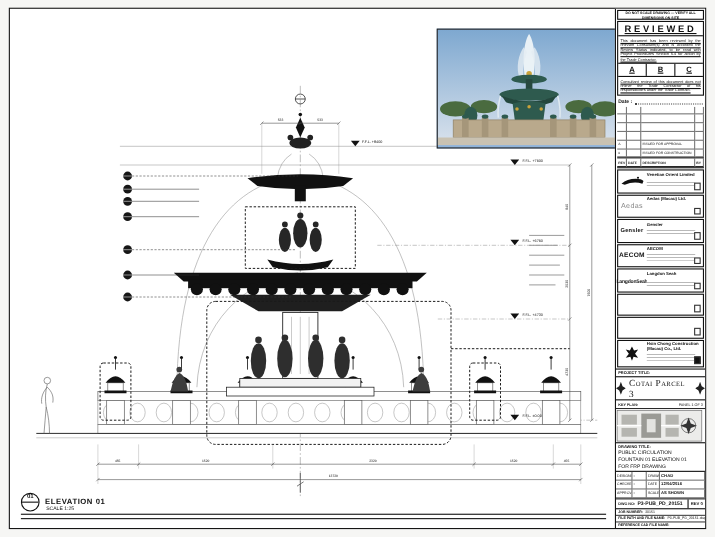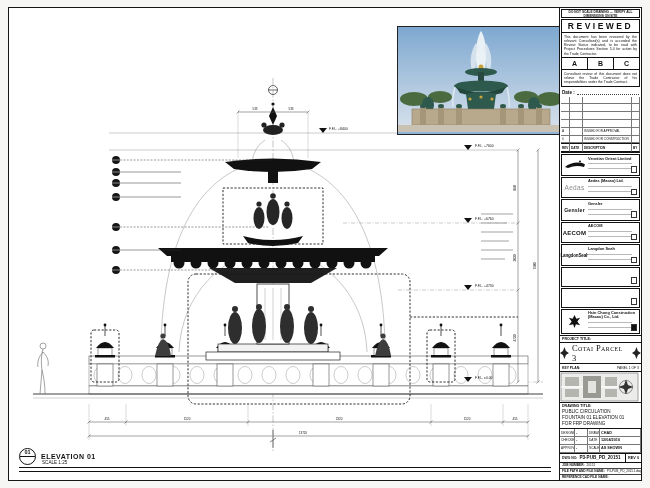--- a/index.html
+++ b/index.html
@@ -14,21 +14,21 @@
   #elevtag .row{display:flex;align-items:flex-end;gap:5px;}
   .bub{width:15px;height:15px;border:1px solid #111;border-radius:50%;position:relative;font-size:5.5px;font-weight:bold;text-align:center;line-height:7px;color:#111;}
   .bub::after{content:"";position:absolute;left:0;right:0;top:7px;border-top:.8px solid #111;}
   .etitle{font-size:7px;font-weight:bold;letter-spacing:.5px;color:#111;}
   .escale{font-size:4.6px;color:#111;margin-left:1px;}
   .rule2{height:3px;border-top:1.3px solid #111;border-bottom:.7px solid #111;margin-top:2px;}
   
   #tb{position:absolute;right:0;top:0;bottom:0;width:81px;border-left:1.6px solid #151515;background:#fff;display:flex;flex-direction:column;font-size:4px;color:#111;z-index:7;}
   .sec{border-bottom:1px solid #151515;position:relative;flex:0 0 auto;overflow:hidden;}
   .note{height:7px;display:flex;align-items:center;justify-content:center;font-size:3.2px;font-weight:bold;text-align:center;border:0.6px solid #111;margin:1px 1px 0 1px;}
-  .stampbox{margin:1px;border:0.8px solid #111;}
+  .stampbox{margin:1px;border:0.8px solid #111;text-decoration:underline;}
   .stitle{font-size:8.5px;font-weight:bold;letter-spacing:2.5px;text-align:center;border-bottom:.8px solid #111;padding:1px 0;}
   .sbody{font-size:3.5px;line-height:1.22;padding:1.5px 2px;text-align:justify;border-bottom:.8px solid #111;}
   .abc{display:flex;border-bottom:.8px solid #111;}
   .abc div{flex:1;text-align:center;font-size:7px;font-weight:bold;padding:2px 0;border-right:.8px solid #111;}
   .abc div:last-child{border-right:none;}
   .sbody2{font-size:3.5px;line-height:1.22;padding:1.5px 2px;text-align:justify;}
   .dateline{height:9px;display:flex;align-items:center;padding:0 2px;font-size:4.6px;font-weight:bold;}
   .dateline span{border-bottom:.6px dotted #444;flex:1;margin-left:2px;height:5px;}
   .rev{display:grid;grid-template-columns:9px 13px 1fr 8px;margin:0 1px;}
   .rc{border-right:.5px solid #777;border-bottom:.5px solid #777;height:6.8px;font-size:3.1px;display:flex;align-items:center;padding:0 1px;white-space:nowrap;overflow:hidden;}

